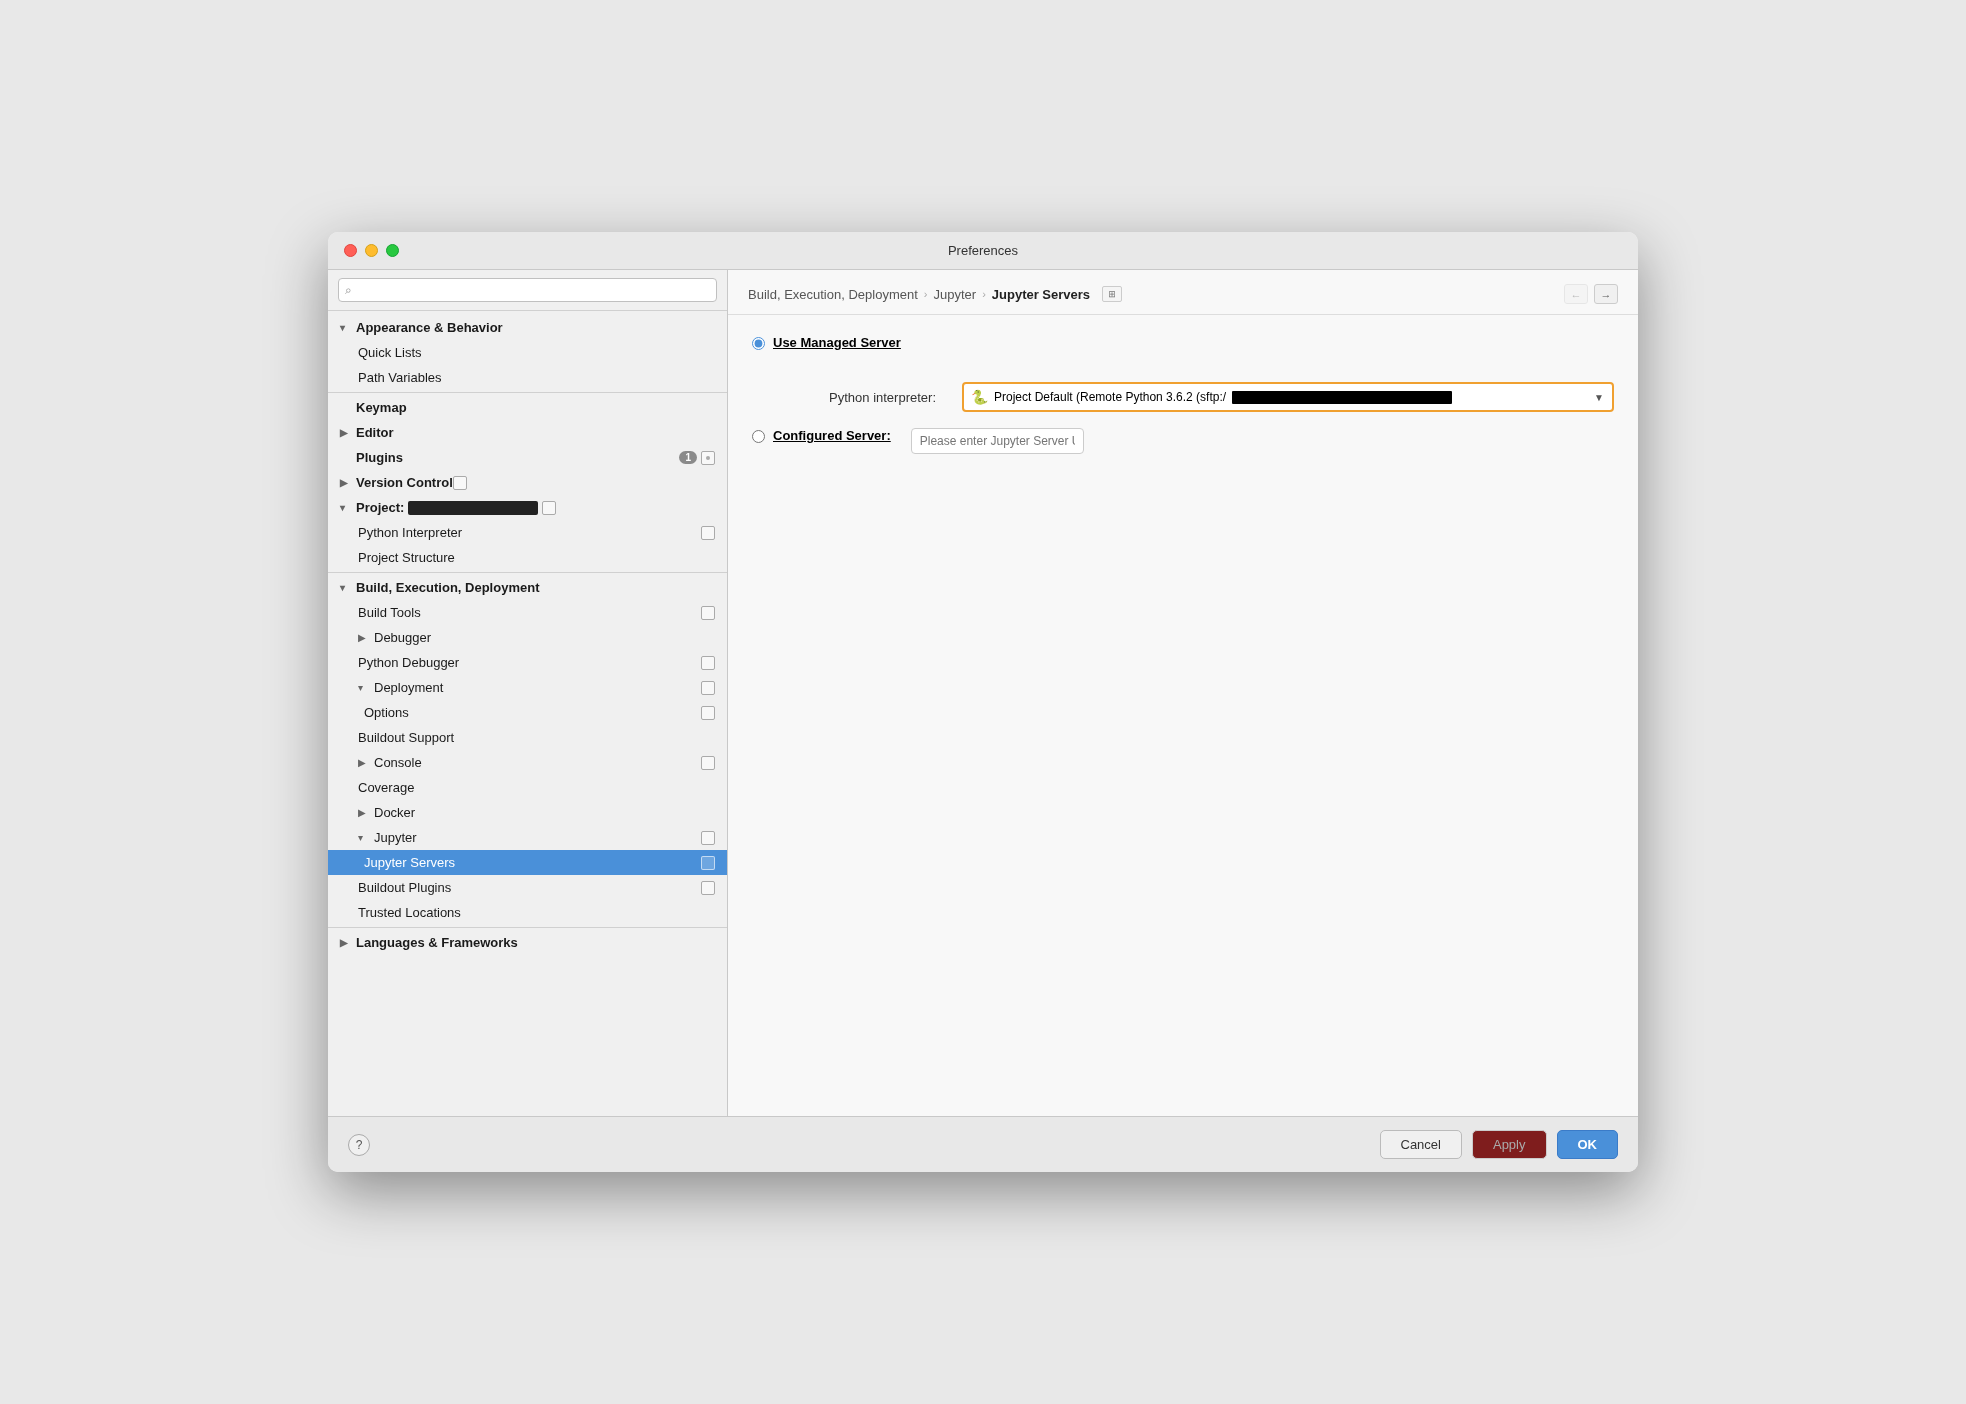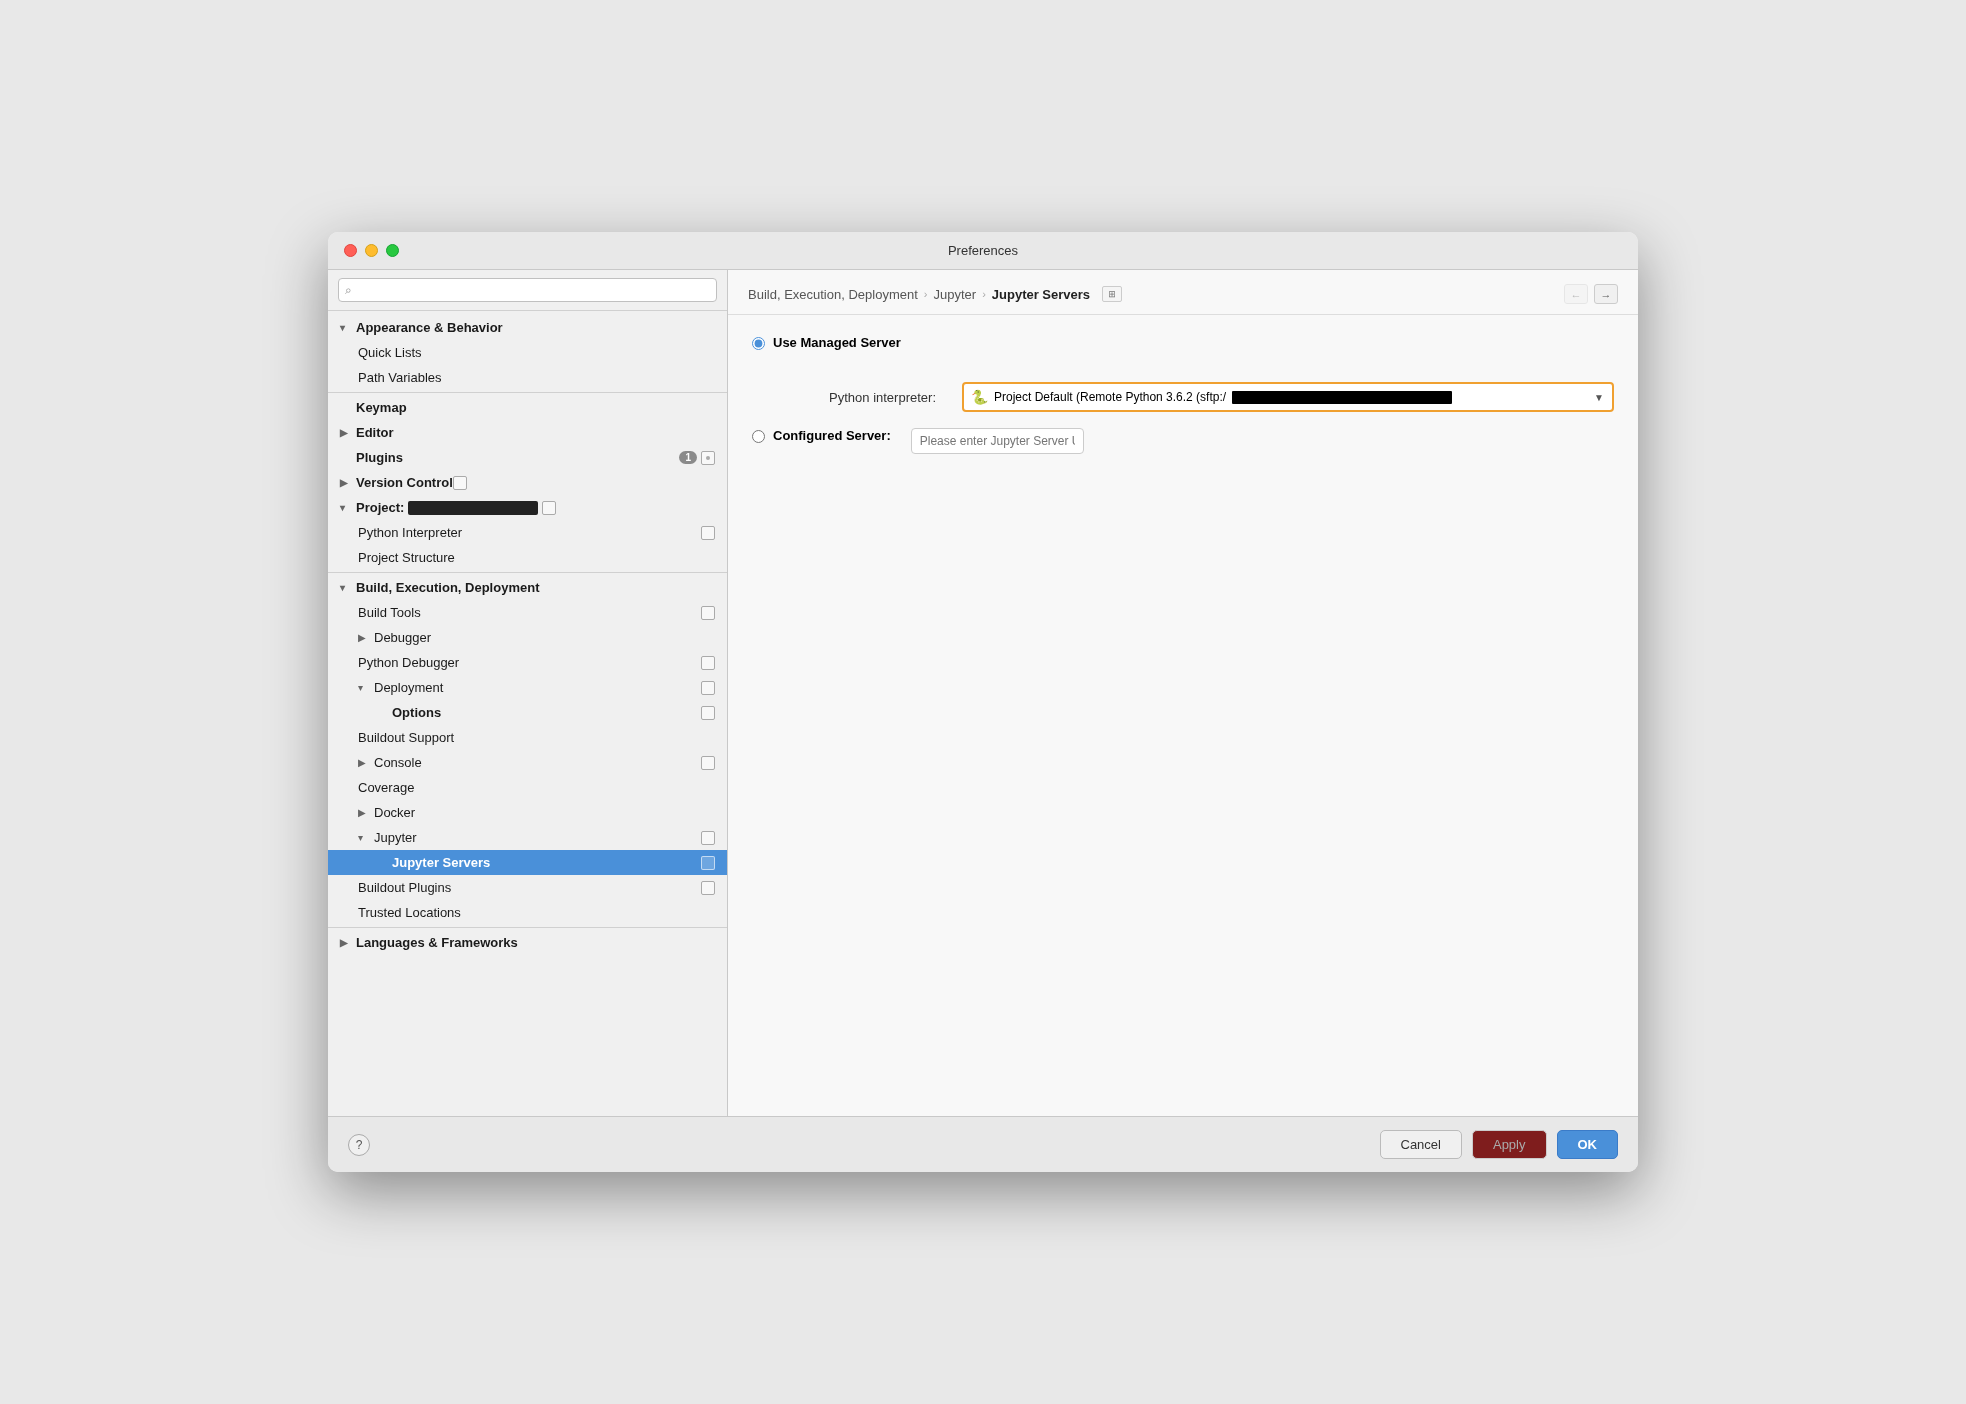--- a/index.html
+++ b/index.html
@@ -112,22 +112,21 @@
     }
     .sidebar-item.section-header {
       font-weight: 700;
       font-size: 13px;
       padding-left: 12px;
     }
     .sidebar-item.sub-item {
       padding-left: 30px;
     }
     .sidebar-item.sub-item-2 {
-      padding-left: 64px;
-      font-weight: bold;
+      padding-left: 36px;
     }
     .expand-arrow {
       margin-right: 4px;
       font-size: 10px;
       color: #666;
       display: inline-block;
       width: 12px;
     }
     .settings-icon {
       width: 14px;
@@ -225,20 +224,21 @@
       gap: 8px;
     }
     .radio-input {
       margin-top: 2px;
       cursor: pointer;
       accent-color: #4a90d9;
     }
     .radio-label {
       font-weight: 600;
       font-size: 13px;
+      text-decoration: underline;
     }
     
     .form-fields {
       margin-top: 16px;
       margin-left: 24px;
       display: flex;
       flex-direction: column;
       gap: 12px;
     }
     .form-row {

